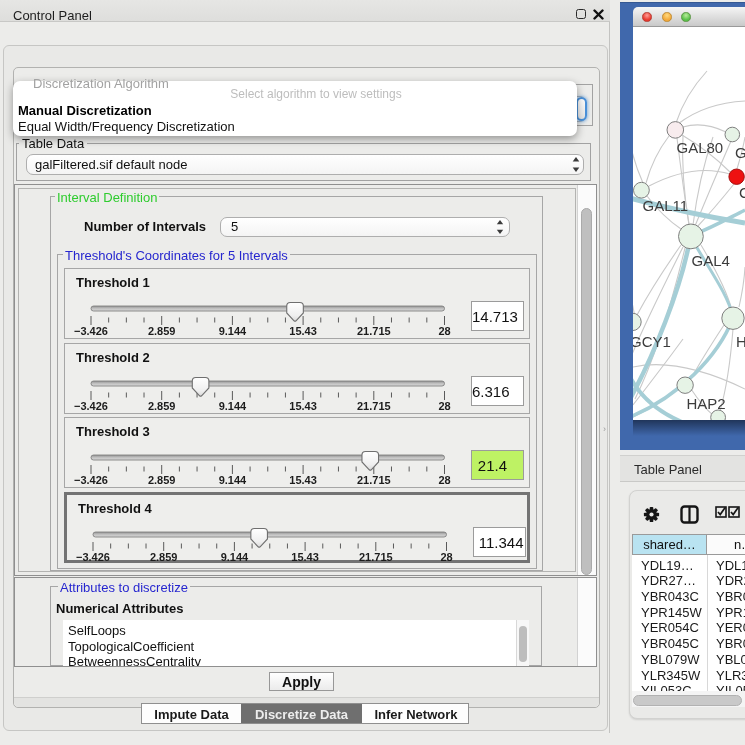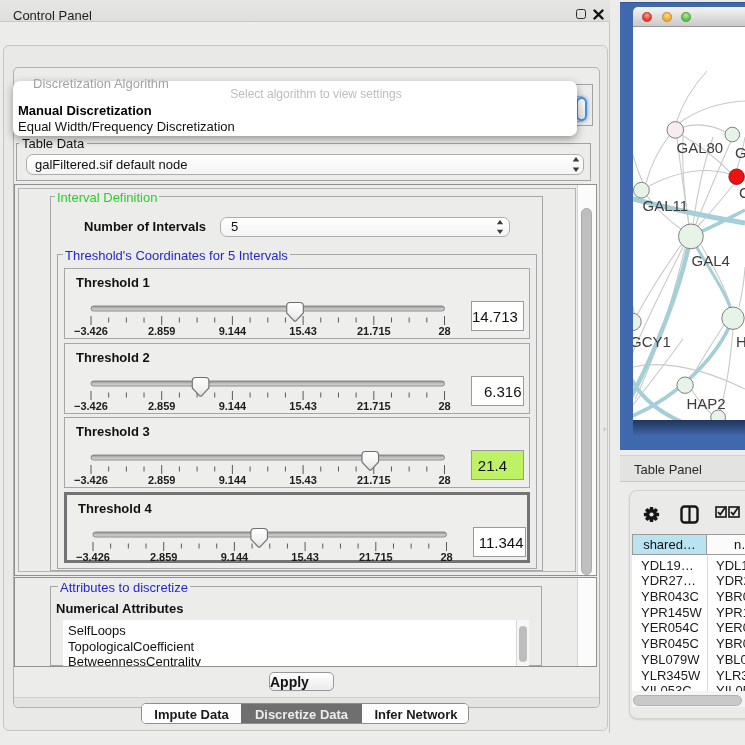--- a/index.html
+++ b/index.html
@@ -123,21 +123,21 @@
         <g font-family="Liberation Sans, sans-serif" font-size="11" font-weight="700" fill="#1c1c1c">
           <text x="26.0" y="65.5" text-anchor="middle">−3.426</text>
           <text x="96.7" y="65.5" text-anchor="middle">2.859</text>
           <text x="167.4" y="65.5" text-anchor="middle">9.144</text>
           <text x="238.1" y="65.5" text-anchor="middle">15.43</text>
           <text x="308.8" y="65.5" text-anchor="middle">21.715</text>
           <text x="379.5" y="65.5" text-anchor="middle">28</text>
         </g>
         <path d="M 127.28432508114302,37 Q 127.28432508114302,33.5 130.784325081143,33.5 L 140.38432508114303,33.5 Q 143.88432508114303,33.5 143.88432508114303,37 L 143.88432508114303,44 L 136.58432508114302,51.8 Q 135.58432508114302,52.6 134.58432508114302,51.8 L 127.28432508114302,44 Z" fill="url(#thg)" stroke="#6f6f6f" stroke-width="1.1"></path>
       </svg>
-      <div style="position:absolute;left:406px;top:32px;width:53px;height:30px;border:1px solid #9b9b9b;background:#fff;font-size:15px;color:#111;text-align:right;line-height:30px;padding-right:1.5px">6.316</div>
+      <div style="position:absolute;left:406px;top:32px;width:53px;height:30px;border:1px solid #9b9b9b;background:#fff;font-size:15px;color:#111;text-align:left;line-height:30px;padding-right:1.5px">6.316</div>
     </div>
 <div style="position:absolute;left:64px;top:417px;width:466px;height:71px;border:1px solid #a6a6a6;background:#eeeeec">
       <div style="position:absolute;left:11px;top:6px;font-size:13px;font-weight:700;color:#111">Threshold 3</div>
       <svg width="468" height="73" style="position:absolute;left:0;top:0">
         <rect x="26.0" y="37" width="353.5" height="5" rx="2.5" fill="url(#tg)" stroke="#818181" stroke-width="0.9"></rect>
         <g stroke="#5a5a5a" stroke-width="1">
           <line x1="26.00" y1="47" x2="26.00" y2="56"></line>
           <line x1="43.67" y1="48.5" x2="43.67" y2="53.5"></line>
           <line x1="61.35" y1="48.5" x2="61.35" y2="53.5"></line>
           <line x1="79.03" y1="48.5" x2="79.03" y2="53.5"></line>
@@ -214,22 +214,22 @@
 <div class="abs" style="left:58px;top:580px;font-size:13px;color:#2626cf;background:#ececea;padding:0 2px">Attributes to discretize</div>
 <div class="abs" style="left:56px;top:601px;font-size:13px;font-weight:700;color:#111">Numerical Attributes</div>
 <div class="abs" style="left:63px;top:620px;width:453px;height:46px;background:#fff;overflow:hidden">
       <div style="padding-left:5px;font-size:13px;color:#111;line-height:15.5px;padding-top:3px">SelfLoops<br>TopologicalCoefficient<br>BetweennessCentrality</div>
     </div>
 <div class="abs" style="left:516px;top:620px;width:13px;height:46px;background:#f7f7f7;border-left:1px solid #d8d8d8"></div>
 <div class="abs" style="left:518.5px;top:626px;width:8px;height:36px;background:#bdbdbd;border-radius:4px"></div>
 <div class="abs" style="left:577px;top:185px;width:19px;height:390px;background:#fbfbfb;border-left:1px solid #d2d2d2"></div>
 <div class="abs" style="left:577px;top:578px;width:19px;height:88px;background:#fbfbfb;border-left:1px solid #d2d2d2"></div>
 <div class="abs" style="left:581px;top:208px;width:11px;height:367px;background:#bfbfbf;border:1px solid #aaa;border-radius:6px"></div>
-<div class="abs" style="left:269px;top:672px;width:65px;height:19px;background:linear-gradient(#ffffff,#ebebeb);border:1px solid #979797;border-radius:5px;font-size:14px;font-weight:700;color:#111;line-height:18px">Apply</div>
-<div class="abs" style="left:141px;top:703px;width:328px;height:21px;border:1px solid #8f8f8f;border-radius:5px;overflow:hidden;background:#fdfdfd">
+<div class="abs" style="left:269px;top:672px;width:65px;height:19px;background:linear-gradient(#ffffff,#ebebeb);border:1px solid #979797;border-radius:0;font-size:14px;font-weight:700;color:#111;text-align:center;line-height:18px">Apply</div>
+<div class="abs" style="left:141px;top:703px;width:328px;height:21px;border:1px solid #8f8f8f;border-radius:0;overflow:hidden;background:#fdfdfd">
 <div style="position:absolute;left:0;top:0;width:99px;height:21px;background:#fdfdfd;color:#1a1a1a;font-size:13px;font-weight:600;display:flex;align-items:center;justify-content:center">Impute Data</div>
 <div style="position:absolute;left:220px;top:0;width:108px;height:21px;background:#fdfdfd;color:#1a1a1a;font-size:13px;font-weight:600;display:flex;align-items:center;justify-content:center">Infer Network</div>
 <div style="position:absolute;left:99px;top:0;width:121px;height:21px;background:#6f6f6f;color:#ededed;font-size:13px;font-weight:600;display:flex;align-items:center;justify-content:center">Discretize Data</div>
 </div>
 <div class="abs" style="left:603px;top:424px;font-size:9px;color:#9a9a9a">›</div>
 </div>
 <div class="abs" style="left:13px;top:81px;width:564px;height:55px;background:#fff;border-radius:7px;box-shadow:0 3px 9px rgba(0,0,0,0.38);z-index:50">
 <div style="position:absolute;left:43px;top:6px;width:520px;text-align:center;font-size:12px;color:#bdbdbd">Select algorithm to view settings</div>
 <div style="position:absolute;left:5px;top:22px;font-size:13px;font-weight:700;color:#000">Manual Discretization</div>
 <div style="position:absolute;left:5px;top:38px;font-size:13px;color:#111">Equal Width/Frequency Discretization</div>

